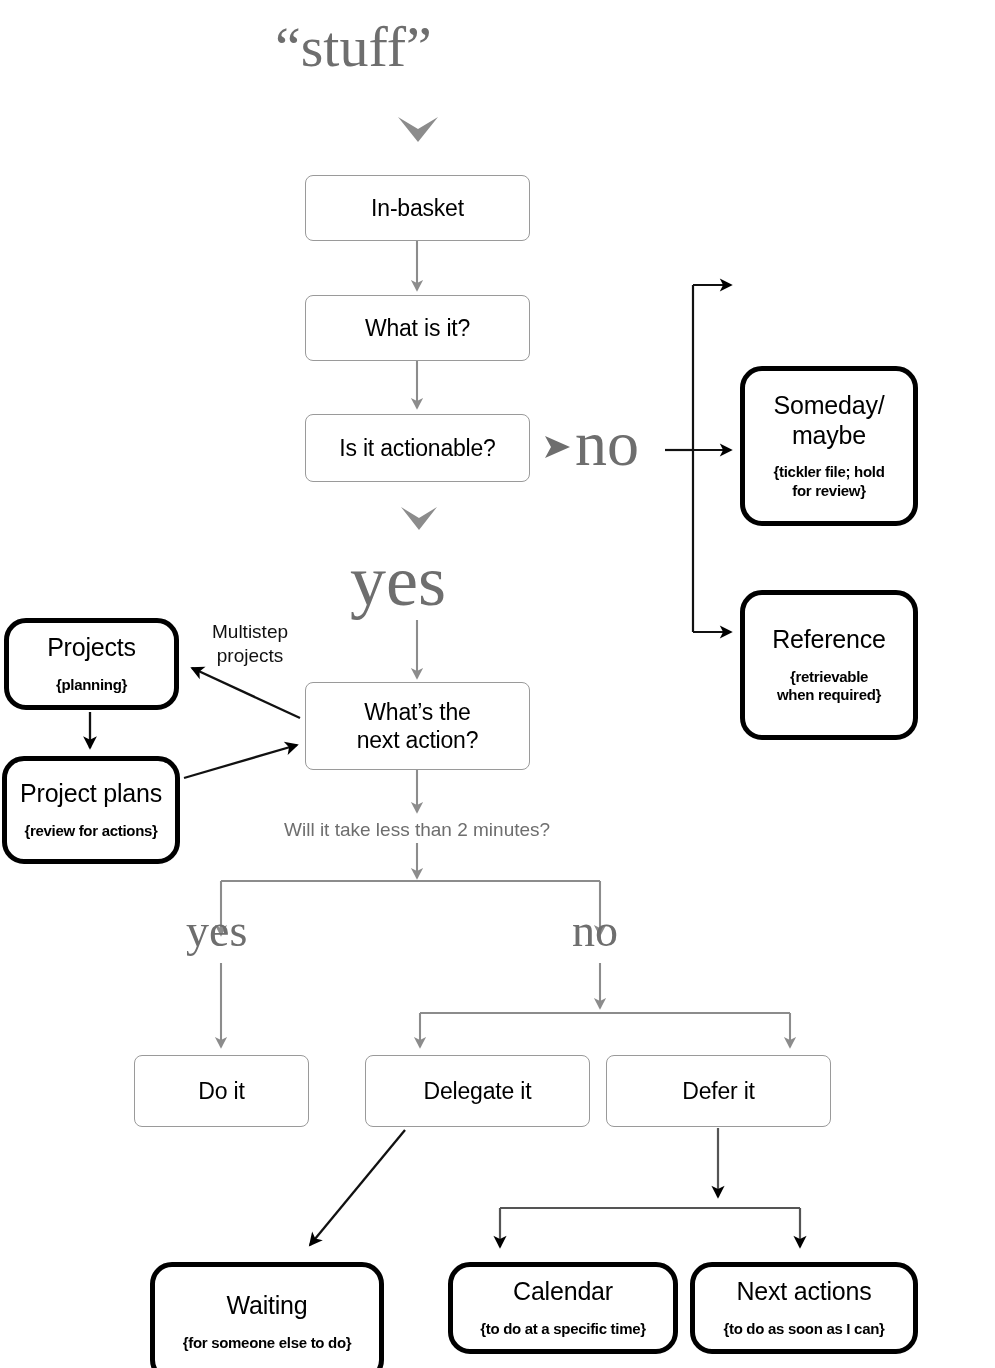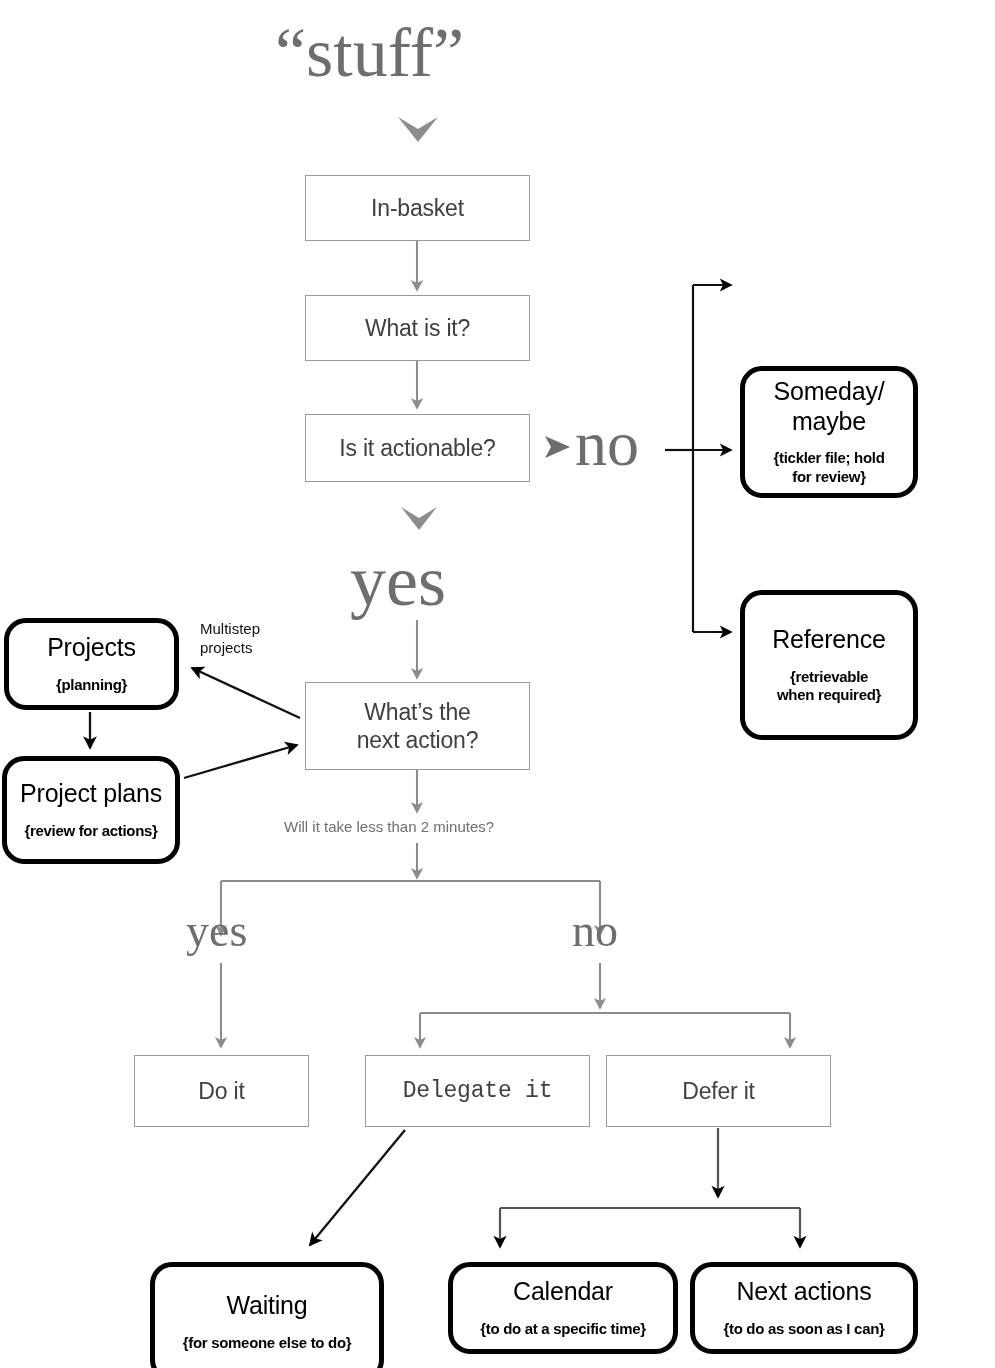--- a/index.html
+++ b/index.html
@@ -33,22 +33,22 @@
     flex-direction: column;
     align-items: center;
     justify-content: center;
     text-align: center;
     background: #ffffff;
   }
 
   
   .node.gray {
     border: 1.6px solid #9a9a9a;
-    color: #404040;
-    border-radius: 0;
+    color: #000000;
+    border-radius: 8px;
   }
   .node.gray .title {
     font-size: 23px;
     line-height: 1.22;
     font-weight: 400;
     letter-spacing: -0.2px;
     font-stretch: condensed;
   }
 
   
@@ -73,32 +73,32 @@
   }
 
   
   .serif-word {
     position: absolute;
     color: #6e6e6e;
     font-family: "Liberation Serif", serif;
     line-height: 1;
     white-space: nowrap;
   }
-  #heading-stuff { font-size: 70px; }
+  #heading-stuff { font-size: 58px; }
   #yes-big       { font-size: 72px; }
   #no-big        { font-size: 64px; }
   #yes-small     { font-size: 46px; }
   #no-small      { font-size: 46px; }
 
   .plain-label {
     position: absolute;
     color: #6e6e6e;
-    font-size: 15px;
+    font-size: 19px;
     line-height: 1.25;
-    text-align: left;
+    text-align: center;
     white-space: nowrap;
   }
   .plain-label.dark { color: #111111; }
 </style>
 </head>
 <body>
 
 <div id="canvas">
 
   <svg id="svg-layer" viewBox="0 0 995 1368">
@@ -183,30 +183,30 @@
 
   <div class="node gray" style="left:305px; top:682px; width:225px; height:88px; white-space:pre-line;">
     <div class="title">What’s the
 next action?</div>
   </div>
 
   <div class="node gray" style="left:134px; top:1055px; width:175px; height:72px;">
     <div class="title">Do it</div>
   </div>
 
-  <div class="node gray" style="left:365px; top:1055px; width:225px; height:72px;font-family:Liberation Mono, monospace;">
+  <div class="node gray" style="left:365px; top:1055px; width:225px; height:72px;">
     <div class="title">Delegate it</div>
   </div>
 
   <div class="node gray" style="left:606px; top:1055px; width:225px; height:72px;">
     <div class="title">Defer it</div>
   </div>
 
 
-  <div class="node black" style="left:740px; top:366px; width:178px; height:132px;justify-content:center;">
+  <div class="node black" style="left:740px; top:366px; width:178px; height:160px;justify-content:center;">
     <div class="title" style="white-space:pre-line;">Someday/
 maybe</div>
     <div class="sub" style="white-space:pre-line;">{tickler file; hold
 for review}</div>
   </div>
 
   <div class="node black" style="left:740px; top:590px; width:178px; height:150px;">
     <div class="title">Reference</div>
     <div class="sub" style="white-space:pre-line;">{retrievable
 when required}</div>

